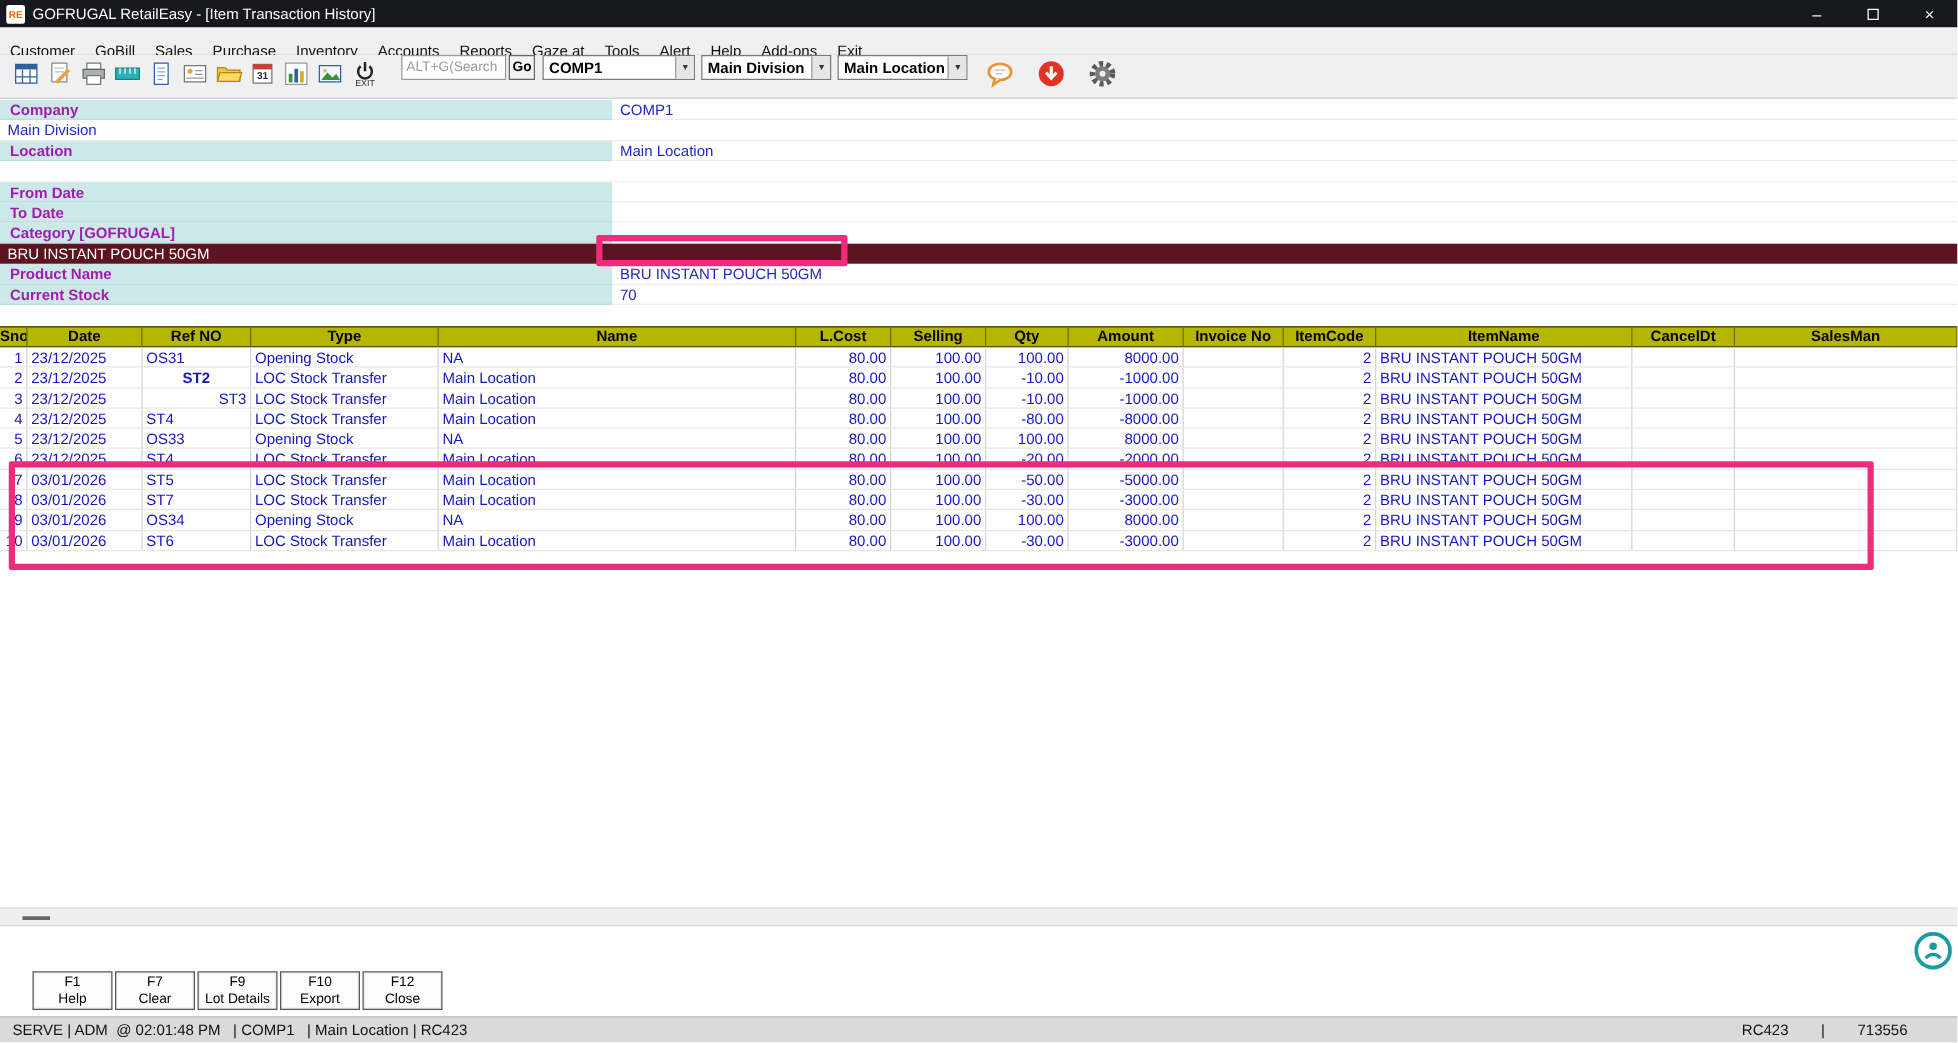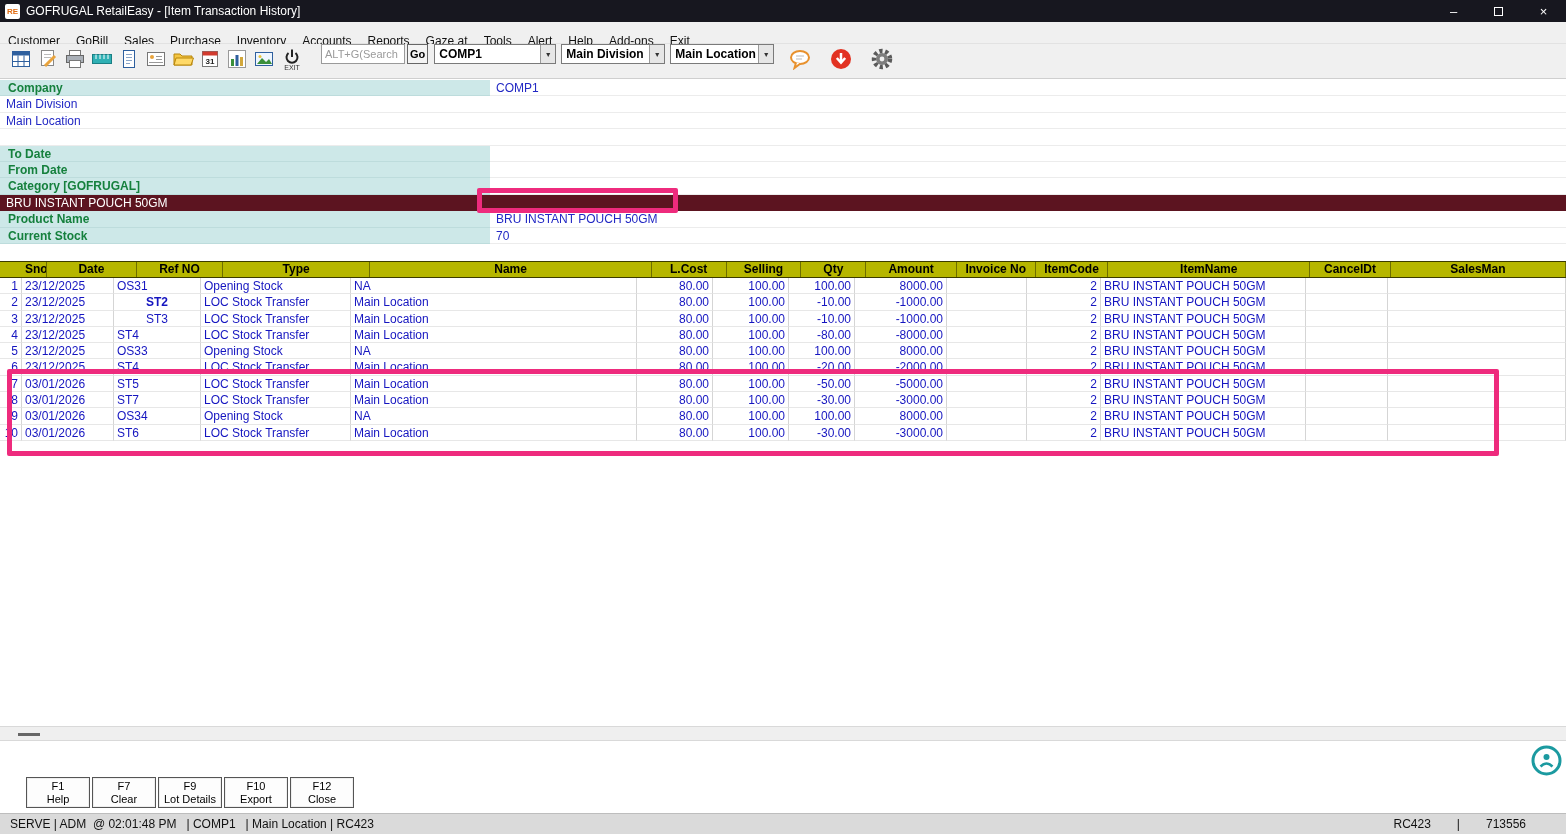--- a/index.html
+++ b/index.html
@@ -30,21 +30,21 @@
   .go-btn { height:20px; min-width:20px; border:1px solid #666; background:#f4f4f4; font-size:11px; font-weight:bold; display:flex; align-items:center; justify-content:center; padding:0 2px; margin-left:2px; }
   .combos { display:flex; align-items:center; margin-left:6px; gap:5px; }
   .combo { height:20px; border:1px solid #7a7a7a; background:#fff; display:flex; align-items:center; }
   .combo-text { flex:1; font-weight:bold; font-size:12px; padding:0 4px; white-space:nowrap; overflow:hidden; color:#000; }
   .combo-arrow { width:15px; height:100%; background:#e6e6e6; border-left:1px solid #9a9a9a; font-size:7px; color:#333; display:flex; align-items:center; justify-content:center; }
   .tb-right { display:flex; align-items:center; margin-left:12px; gap:14px; }
 
   
   .form { position:absolute; left:0; top:80px; width:1566px; }
   .form-row { display:flex; height:16.4px; line-height:16.4px; }
-  .form-label { width:490px; background:#cde8e8; color:#15803d; font-weight:bold; padding-left:8px; font-size:12px; border-bottom:1px solid #bddcdc; white-space:nowrap; }
+  .form-label { width:490px; background:#cde8e8; color:#a21caf; font-weight:bold; padding-left:8px; font-size:12px; border-bottom:1px solid #bddcdc; white-space:nowrap; }
   .form-value { flex:1; background:#fff; color:#2228c4; padding-left:6px; font-size:12px; border-bottom:1px solid #ececec; white-space:nowrap; }
   .form-row.selected .form-value { background:#5c1420; color:#fff; border-bottom:1px solid #5c1420; }
 
   
   .grid { position:absolute; left:0; top:261px; width:1566px; }
   .thead { display:flex; height:17px; background:#b6b600; border-top:1px solid #3c3c00; border-bottom:1px solid #3c3c00; }
   .th { font-weight:bold; color:#000; font-size:12px; text-align:center; line-height:15px; border-right:1px solid #6e6e00; overflow:hidden; white-space:nowrap; }
   .tbody .tr { display:flex; height:16.3px; line-height:16.3px; background:#fff; }
   .td { color:#1515c0; font-size:12px; border-right:1px solid #d5d5d5; border-bottom:1px solid #e7e7e7; overflow:hidden; white-space:nowrap; padding:0 3px; }
 
@@ -235,53 +235,54 @@
 
   <div class="form">
       <div class="form-row">
         <div class="form-label">Company</div>
         <div class="form-value">COMP1</div>
       </div>
       <div class="form-row">
         <div class="form-value">Main Division</div>
       </div>
       <div class="form-row">
+        <div class="form-label">Location</div>
         <div class="form-value">Main Location</div>
       </div>
       <div class="form-row">
+        <div class="form-value"></div>
+      </div>
+      <div class="form-row">
+        <div class="form-label">From Date</div>
         <div class="form-value"></div>
       </div>
       <div class="form-row">
         <div class="form-label">To Date</div>
         <div class="form-value"></div>
       </div>
       <div class="form-row">
-        <div class="form-label">From Date</div>
-        <div class="form-value"></div>
-      </div>
-      <div class="form-row">
         <div class="form-label">Category [GOFRUGAL]</div>
         <div class="form-value"></div>
       </div>
       <div class="form-row selected">
         <div class="form-value">BRU INSTANT POUCH 50GM</div>
       </div>
       <div class="form-row">
         <div class="form-label">Product Name</div>
         <div class="form-value">BRU INSTANT POUCH 50GM</div>
       </div>
       <div class="form-row">
         <div class="form-label">Current Stock</div>
         <div class="form-value">70</div>
       </div>
     </div>
 
   <div class="grid">
     <div class="thead">
-        <div class="th" style="width: 22px; margin-left: 25px;">Sno</div>
+        <div class="th" style="width: 22px;">Sno</div>
         <div class="th" style="width: 92px;">Date</div>
         <div class="th" style="width: 87px;">Ref NO</div>
         <div class="th" style="width: 150px;">Type</div>
         <div class="th" style="width: 286px;">Name</div>
         <div class="th" style="width: 76px;">L.Cost</div>
         <div class="th" style="width: 76px;">Selling</div>
         <div class="th" style="width: 66px;">Qty</div>
         <div class="th" style="width: 92px;">Amount</div>
         <div class="th" style="width: 80px;">Invoice No</div>
         <div class="th" style="width: 74px;">ItemCode</div>
@@ -318,21 +319,21 @@
           <div class="td" style="width: 92px; text-align: right;">-1000.00</div>
           <div class="td" style="width: 80px; text-align: left;"></div>
           <div class="td" style="width: 74px; text-align: right;">2</div>
           <div class="td" style="width: 205px; text-align: left;">BRU INSTANT POUCH 50GM</div>
           <div class="td" style="width: 82px; text-align: left;"></div>
           <div class="td" style="width: 178px; text-align: left;"></div>
         </div>
         <div class="tr">
           <div class="td" style="width: 22px; text-align: right;">3</div>
           <div class="td" style="width: 92px; text-align: left;">23/12/2025</div>
-          <div class="td" style="width: 87px; text-align: center;">ST3</div>
+          <div class="td" style="width: 87px; text-align: right;">ST3</div>
           <div class="td" style="width: 150px; text-align: left;">LOC Stock Transfer</div>
           <div class="td" style="width: 286px; text-align: left;">Main Location</div>
           <div class="td" style="width: 76px; text-align: right;">80.00</div>
           <div class="td" style="width: 76px; text-align: right;">100.00</div>
           <div class="td" style="width: 66px; text-align: right;">-10.00</div>
           <div class="td" style="width: 92px; text-align: right;">-1000.00</div>
           <div class="td" style="width: 80px; text-align: left;"></div>
           <div class="td" style="width: 74px; text-align: right;">2</div>
           <div class="td" style="width: 205px; text-align: left;">BRU INSTANT POUCH 50GM</div>
           <div class="td" style="width: 82px; text-align: left;"></div>

